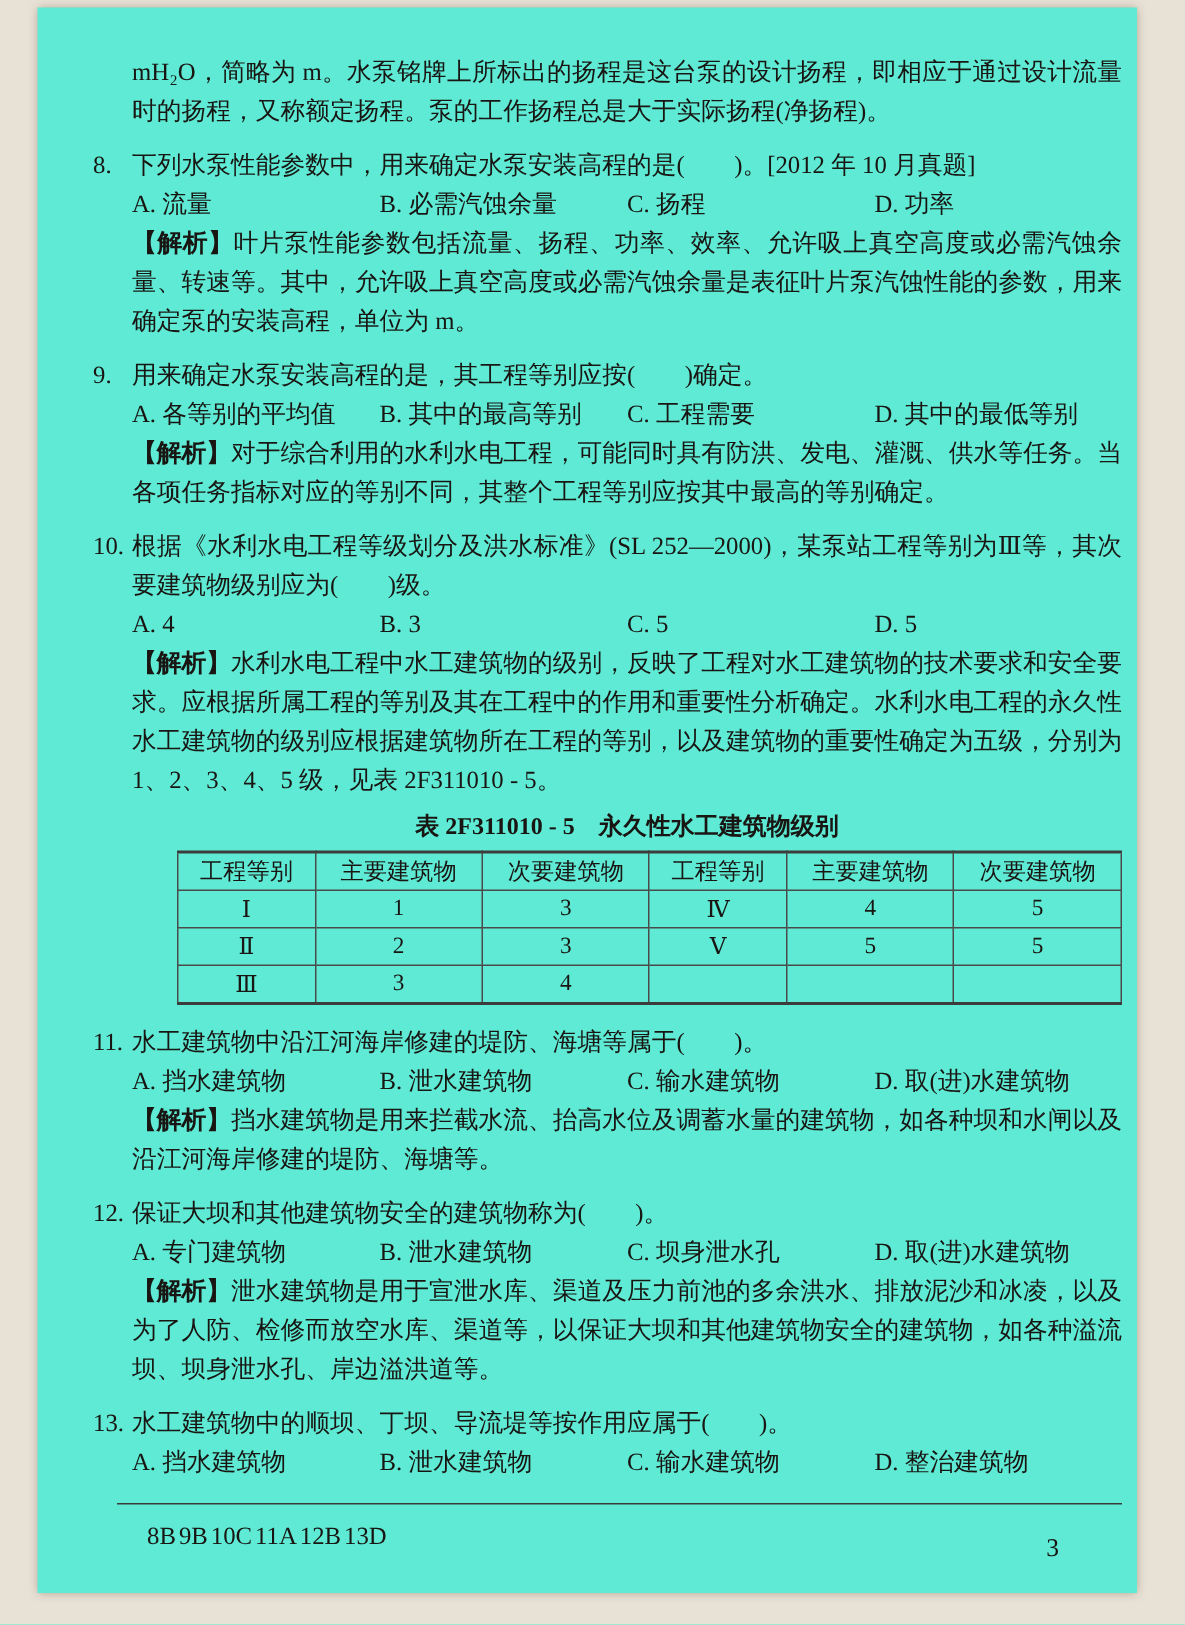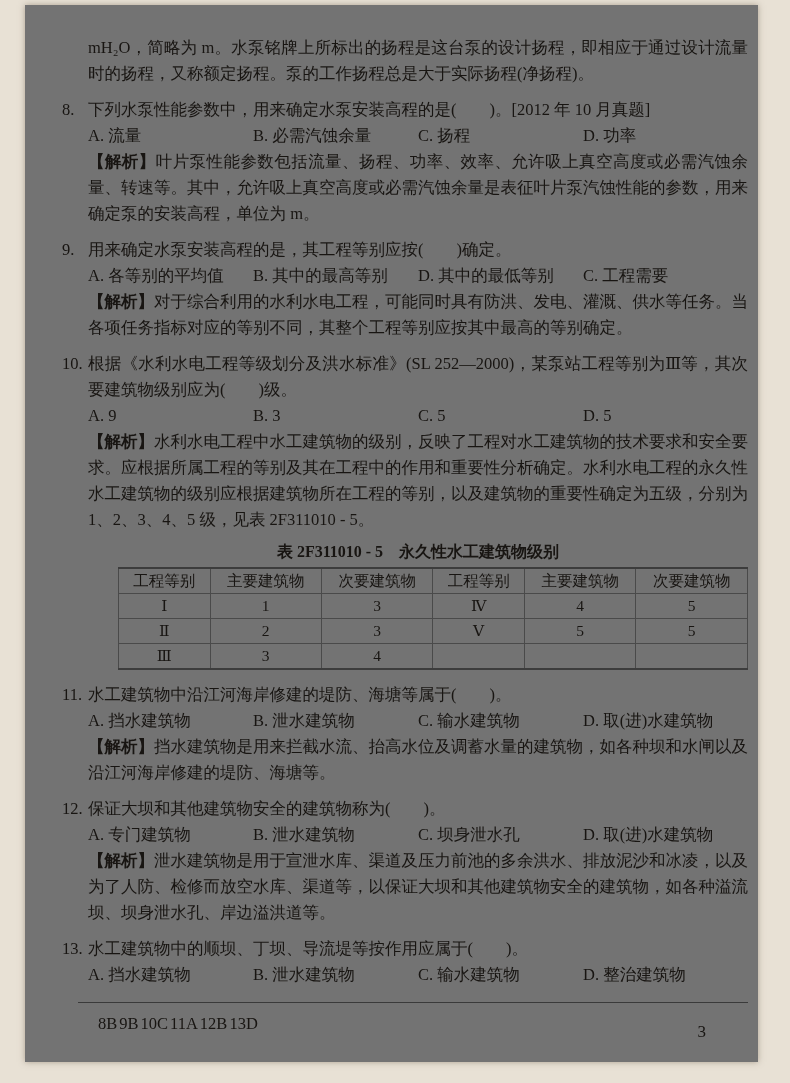--- a/index.html
+++ b/index.html
@@ -7,21 +7,21 @@
     width:790px;height:1083px;
     background:#e8e1d5;
     font-family:"Liberation Serif","DejaVu Serif",serif;
     color:#181512;
     overflow:hidden;
     position:relative;
   }
   .sheet{
     position:absolute;left:25px;top:5px;
     width:733px;height:1057px;
-    background:#737373;
+    background:#5eead4;
     box-shadow:0 0 6px rgba(110,95,75,.5);
     box-sizing:border-box;
     padding:30px 10px 0 37px;
   }
   .para{
     margin:0;
     font-size:16.5px;line-height:26px;
     text-align:justify;
   }
   .intro{margin-left:26px;}
@@ -94,33 +94,33 @@
     </div>
   </div>
 
   <div class="q">
     <div class="qnum">9.</div>
     <div class="qbody">
       <p class="para">用来确定水泵安装高程的是，其工程等别应按(　　)确定。</p>
       <div class="opts cols-2">
         <span>A. 各等别的平均值</span>
         <span>B. 其中的最高等别</span>
+        <span>C. 工程需要</span>
         <span>D. 其中的最低等别</span>
-        <span>C. 工程需要</span>
       </div>
       <p class="para"><span class="ana-label">【解析】</span><span>对于综合利用的水利水电工程，可能同时具有防洪、发电、灌溉、供水等任务。当各项任务指标对应的等别不同，其整个工程等别应按其中最高的等别确定。</span></p>
     </div>
   </div>
 
   <div class="q">
     <div class="qnum">10.</div>
     <div class="qbody">
       <p class="para">根据《水利水电工程等级划分及洪水标准》(SL 252—2000)，某泵站工程等别为Ⅲ等，其次要建筑物级别应为(　　)级。</p>
       <div class="opts cols-4">
-        <span>A. 9</span>
+        <span>A. 4</span>
         <span>B. 3</span>
         <span>C. 5</span>
         <span>D. 5</span>
       </div>
       <p class="para"><span class="ana-label">【解析】</span><span>水利水电工程中水工建筑物的级别，反映了工程对水工建筑物的技术要求和安全要求。应根据所属工程的等别及其在工程中的作用和重要性分析确定。水利水电工程的永久性水工建筑物的级别应根据建筑物所在工程的等别，以及建筑物的重要性确定为五级，分别为 1、2、3、4、5 级，见表 2F311010 - 5。</span></p>
 
       <div class="tbl-title">表 2F311010 - 5　永久性水工建筑物级别</div>
       <table class="grade">
         <thead>
           <tr>

